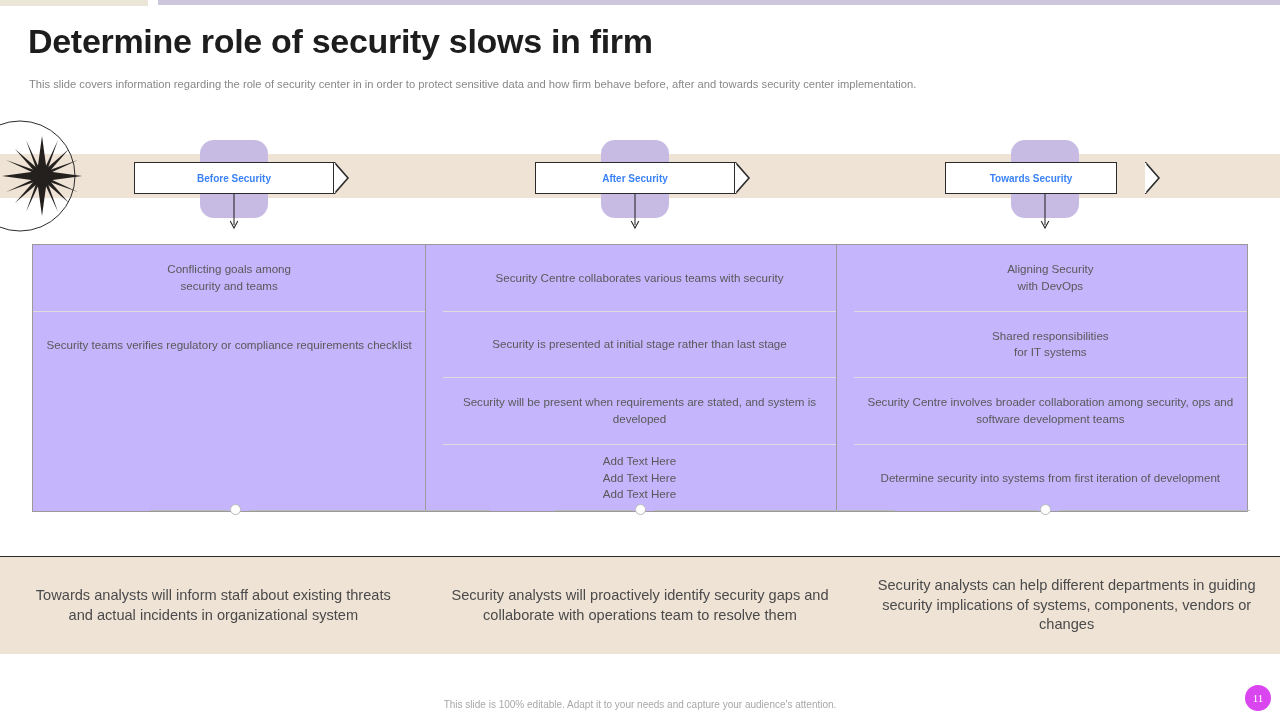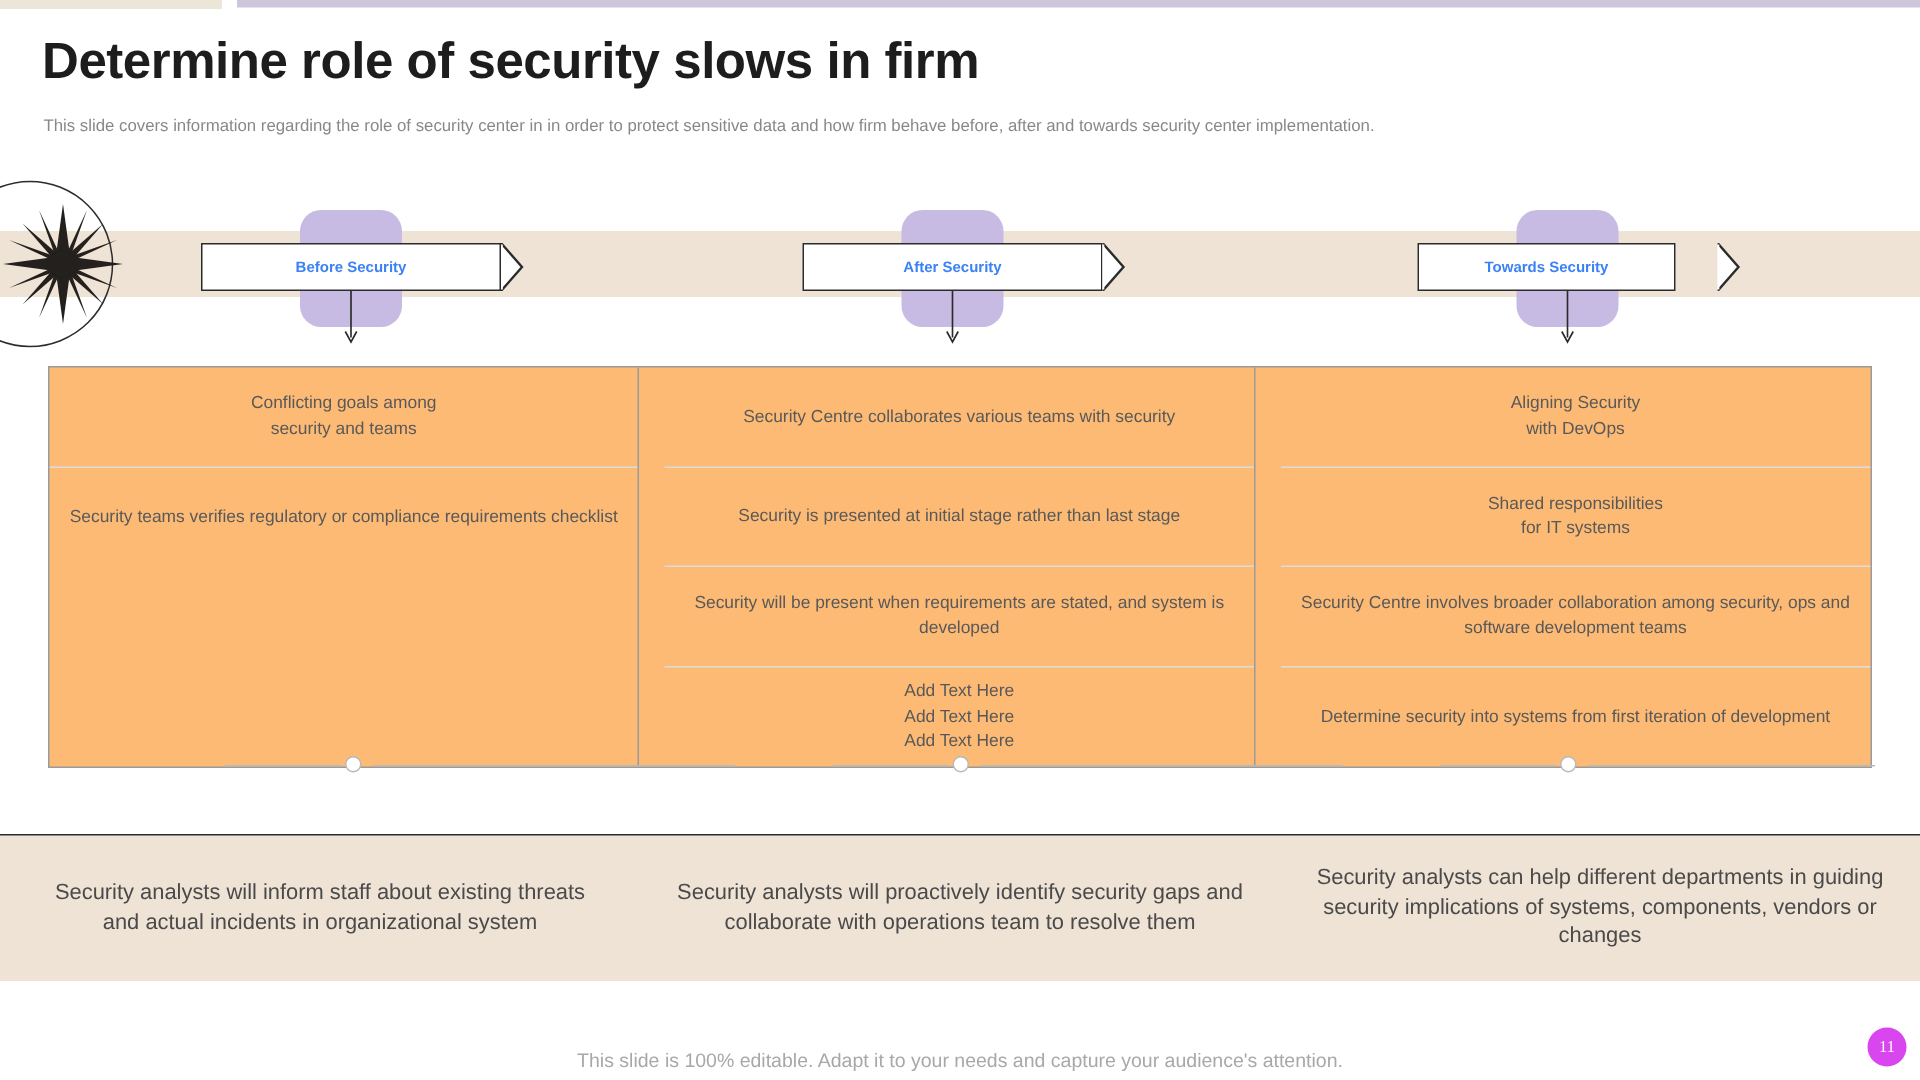--- a/index.html
+++ b/index.html
@@ -131,21 +131,21 @@
     left: 32px;
     top: 244px;
     width: 1216px;
     height: 268px;
     border: 1px solid #9a9a9a;
     border-top-width: 1.5px;
     border-bottom-width: 1.5px;
     box-sizing: border-box;
     display: grid;
     grid-template-columns: 1fr 1fr 1fr;
-    background: #fdba74;
+    background: #c4b5fd;
     gap: 17px;
   }
   .matrix-col {
     display: grid;
     grid-template-rows: 1fr 1fr 1fr 1fr;
     border-right: 1px solid #9a9a9a;
     box-sizing: border-box;
   }
   .matrix-col:last-child { border-right: none; }
   .matrix-cell {
@@ -209,21 +209,21 @@
     padding: 0 24px;
   }
 
   
   .footer-note {
     position: absolute;
     left: 0;
     top: 699px;
     width: 1280px;
     text-align: center;
-    font-size: 13px;
+    font-size: 10px;
     color: #a8a8a8;
   }
   .page-badge {
     position: absolute;
     right: 9px;
     bottom: 9px;
     width: 26px;
     height: 26px;
     border-radius: 50%;
     background: #d946ef;
@@ -359,19 +359,19 @@
   <div class="connector-dot" style="left:80px;"></div>
   <div class="connector-line" style="left:99px; width:241px;"></div>
 </div>
 <div class="connector" style="left:960px; width:290px;">
   <div class="connector-line" style="left:0; width:78px;"></div>
   <div class="connector-dot" style="left:80px;"></div>
   <div class="connector-line" style="left:99px; width:191px;"></div>
 </div>
 
 <div class="summary-band">
-  <div class="summary-cell">Security analysts will inform staff about existing threats and actual incidents in organizational system</div>
+  <div class="summary-cell">Towards analysts will inform staff about existing threats and actual incidents in organizational system</div>
   <div class="summary-cell">Security analysts will proactively identify security gaps and collaborate with operations team to resolve them</div>
   <div class="summary-cell">Security analysts can help different departments in guiding security implications of systems, components, vendors or changes</div>
 </div>
 
 <div class="footer-note">This slide is 100% editable. Adapt it to your needs and capture your audience's attention.</div>
 <div class="page-badge">11</div>
 
 </body></html>

